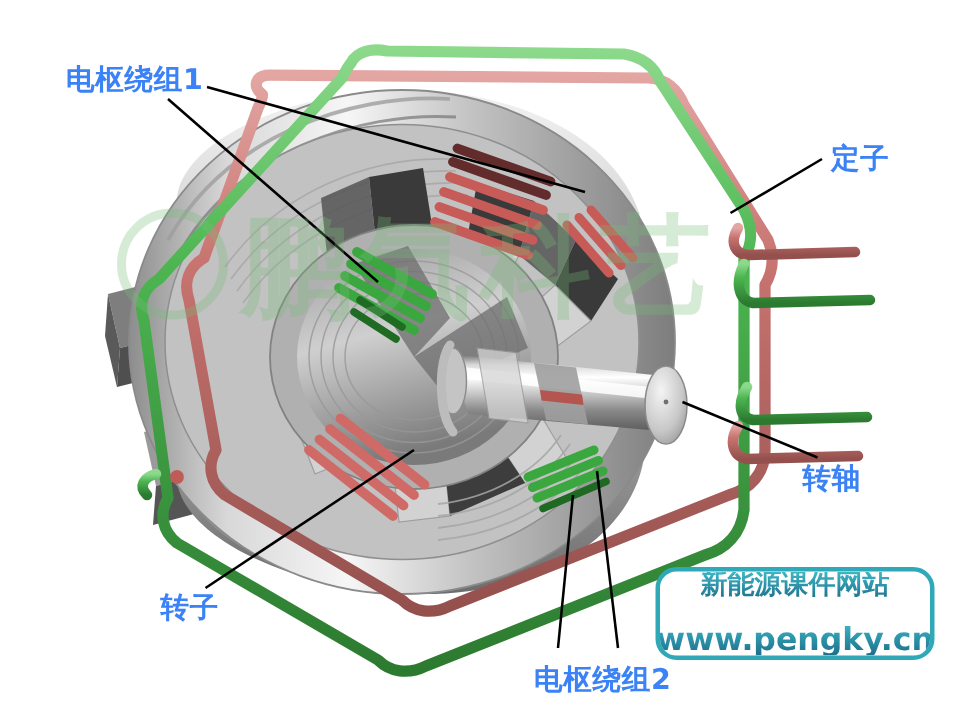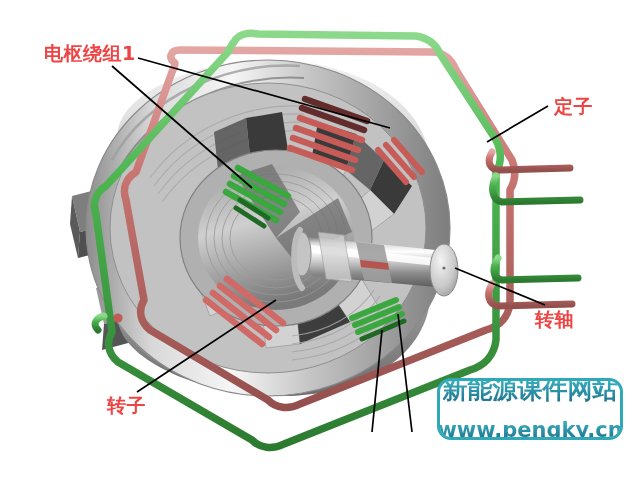--- a/index.html
+++ b/index.html
@@ -17,21 +17,21 @@
   #stage svg.layer{
     position:absolute;left:0;top:0;width:640px;height:480px;
     overflow:visible;
   }
   
   .lbl{
     position:absolute;
     font-family:"DejaVu Sans","Liberation Sans",sans-serif;
     font-size:19px;
     font-weight:700;
-    color:#ef4444;
+    color:#3b82f6;
     white-space:nowrap;
     line-height:1;
     letter-spacing:0.5px;
   }
   
   #wm-badge{
     position:absolute;
     left:437px;top:378px;
     width:186px;height:62px;
     border:3px solid #2fa8b8;
@@ -39,21 +39,21 @@
     background:#ffffff;
     box-sizing:border-box;
     display:flex;
     flex-direction:column;
     align-items:center;
     justify-content:center;
     overflow:hidden;
   }
   #wm-cn{
     font-family:"DejaVu Sans","Liberation Sans",sans-serif;
-    font-size:25px;
+    font-size:18px;
     font-weight:700;
     line-height:1.05;
     letter-spacing:0px;
     background:linear-gradient(180deg,#3fb7c6 0%,#2a8fa6 55%,#1d6f88 100%);
     -webkit-background-clip:text;
     background-clip:text;
     color:transparent;
     -webkit-text-fill-color:transparent;
   }
   #wm-url{
@@ -339,28 +339,32 @@
       <line x1="138" y1="58" x2="390" y2="128"></line>
       <line x1="112" y1="66" x2="252" y2="188"></line>
       <line x1="548" y1="106" x2="487" y2="142"></line>
       <line x1="545" y1="305" x2="455" y2="268"></line>
       <line x1="137" y1="392" x2="276" y2="300"></line>
       <line x1="372" y1="432" x2="382" y2="330"></line>
       <line x1="412" y1="432" x2="398" y2="314"></line>
     </g>
   </svg>
 
+  <div id="ghost">
+    <span class="gmark"></span><span>鹏氕科艺</span>
+  </div>
 
   <div class="lbl" style="left:44px;top:44px;">电枢绕组1</div>
 
   <div class="lbl" style="left:554px;top:97px;">定子</div>
 
   <div class="lbl" style="left:535px;top:310px;">转轴</div>
 
   <div class="lbl" style="left:79px;top:396px;margin-left:28px;">转子</div>
 
+  <div class="lbl" style="left:356px;top:444px;">电枢绕组2</div>
 
   <div id="wm-badge">
     <div id="wm-cn">新能源课件网站</div>
     <div id="wm-url">www.pengky.cn</div>
   </div>
 
 </div>
 
 </body></html>

